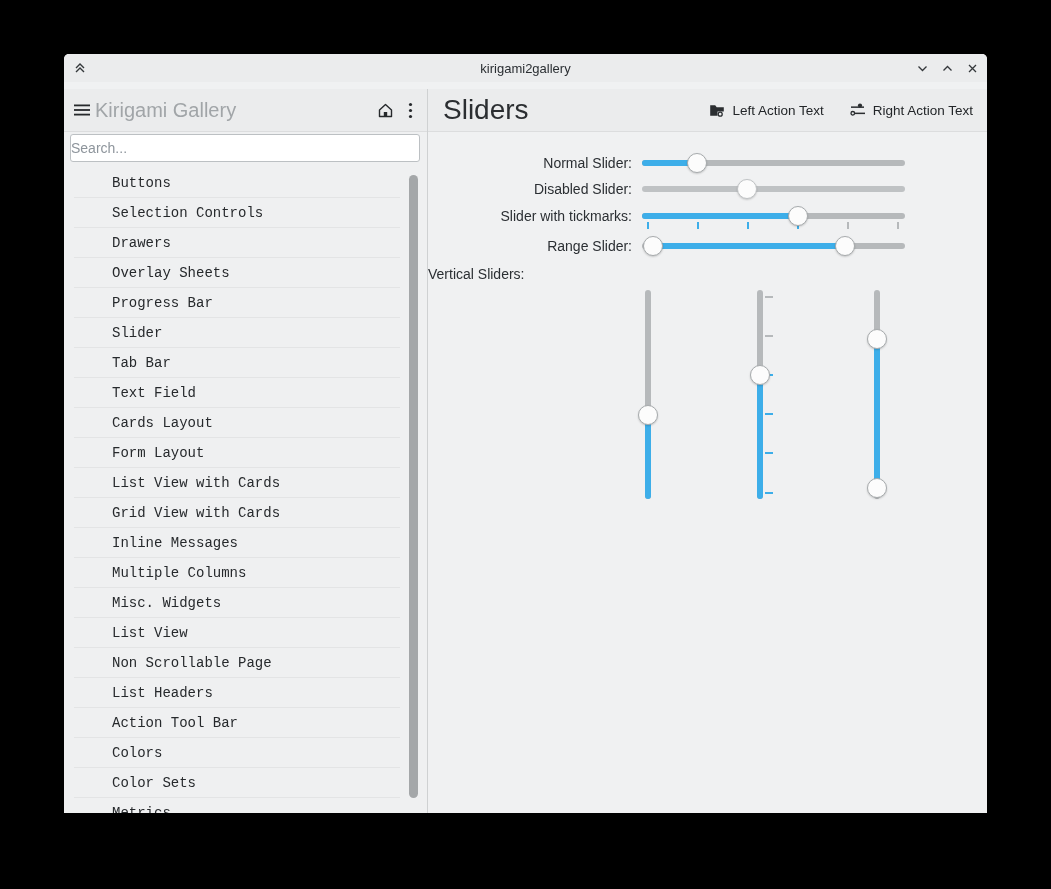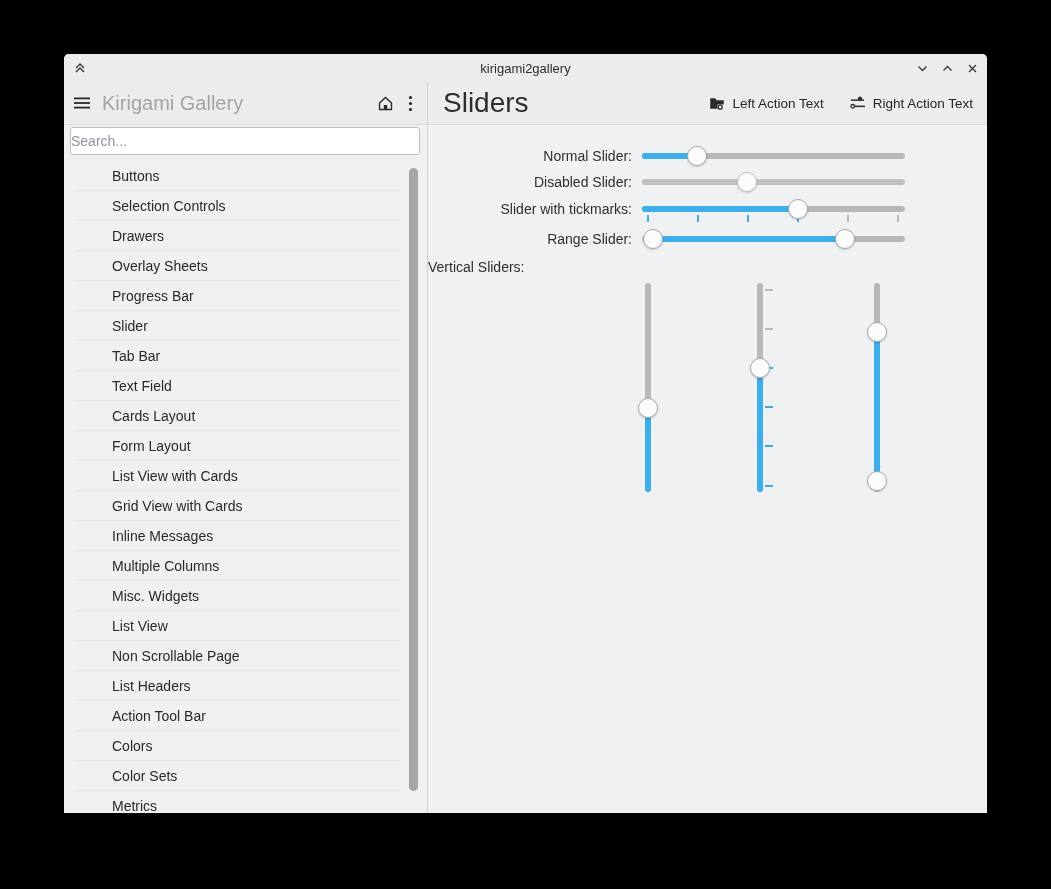--- a/index.html
+++ b/index.html
@@ -4,21 +4,21 @@
 <style>
   html,body{margin:0;padding:0;}
   body{
     width:1051px;height:889px;background:#000;overflow:hidden;
     font-family:"Liberation Sans","DejaVu Sans",sans-serif;
     -webkit-font-smoothing:antialiased;
   }
   .window{
     position:absolute;left:64px;top:54px;width:923px;height:759px;
     background:#f0f1f2;border-radius:5px 5px 0 0;overflow:hidden;
-    display:flex;flex-direction:column;
+    display:flex;flex-direction:column;gap:7px;
   }
   
   .titlebar{
     height:28px;flex:0 0 28px;background:#ebeced;position:relative;
     display:flex;align-items:center;
   }
   .tb-title{
     position:absolute;left:0;right:0;text-align:center;
     font-size:13px;color:#2a2e32;
   }
@@ -28,39 +28,39 @@
   
   .content{flex:1;display:flex;min-height:0;}
   .sidebar{width:363px;flex:0 0 363px;background:#eff0f1;position:relative;display:flex;flex-direction:column;min-height:0;}
   .vdivider{width:1px;flex:0 0 1px;background:#cfd1d2;}
   .main{flex:1;background:#f0f1f2;display:flex;flex-direction:column;min-height:0;}
   .toolbar{
     height:42px;flex:0 0 42px;background:#ebeced;border-bottom:1px solid #dcddde;
     display:flex;align-items:center;
   }
   .icon-btn{background:none;border:none;padding:0;display:flex;align-items:center;justify-content:center;cursor:default;}
-  .app-title{font-size:20px;color:#a1a5a8;margin-left:12px;white-space:nowrap;}
+  .app-title{font-size:20px;color:#a1a5a8;margin-left:5px;white-space:nowrap;}
   .page-title{font-size:28px;color:#2b2e31;margin-left:15px;white-space:nowrap;}
   .spacer{flex:1;}
   .action-btn{
     display:flex;align-items:center;gap:7px;background:none;border:none;padding:0;
     font-size:13.5px;color:#232629;font-family:inherit;cursor:default;white-space:nowrap;
   }
   .main-toolbar{padding-right:14px;gap:26px;}
   .sidebar-toolbar{padding-left:10px;padding-right:14px;gap:0;}
   .sidebar-toolbar .gap{width:14px;flex:0 0 14px;}
   
   .search{
     margin:2px 7px 6px 6px;height:28px;flex:0 0 28px;box-sizing:border-box;
     background:#fff;border:1px solid #bcc0c3;border-radius:3px;
     padding:0 0;font-size:14px;color:#232629;font-family:inherit;outline:none;
   }
   .search::placeholder{color:#8e959c;}
   
-  .list{flex:1;overflow:hidden;position:relative;}
+  .list{flex:1;overflow:hidden;position:relative;font-family:Liberation Mono, monospace;}
   .list-item{
     height:30px;line-height:30px;padding-left:48px;font-size:14px;color:#26292c;
     position:relative;box-sizing:border-box;cursor:default;
   }
   .list-item::after{
     content:"";position:absolute;left:10px;right:27px;bottom:0;height:1px;background:#e3e4e5;
   }
   .scrollbar{position:absolute;right:9px;top:86px;bottom:4px;width:9px;}
   .scroll-thumb{position:absolute;top:0;width:9px;height:623px;border-radius:4.5px;background:#a4a7a9;}
   

